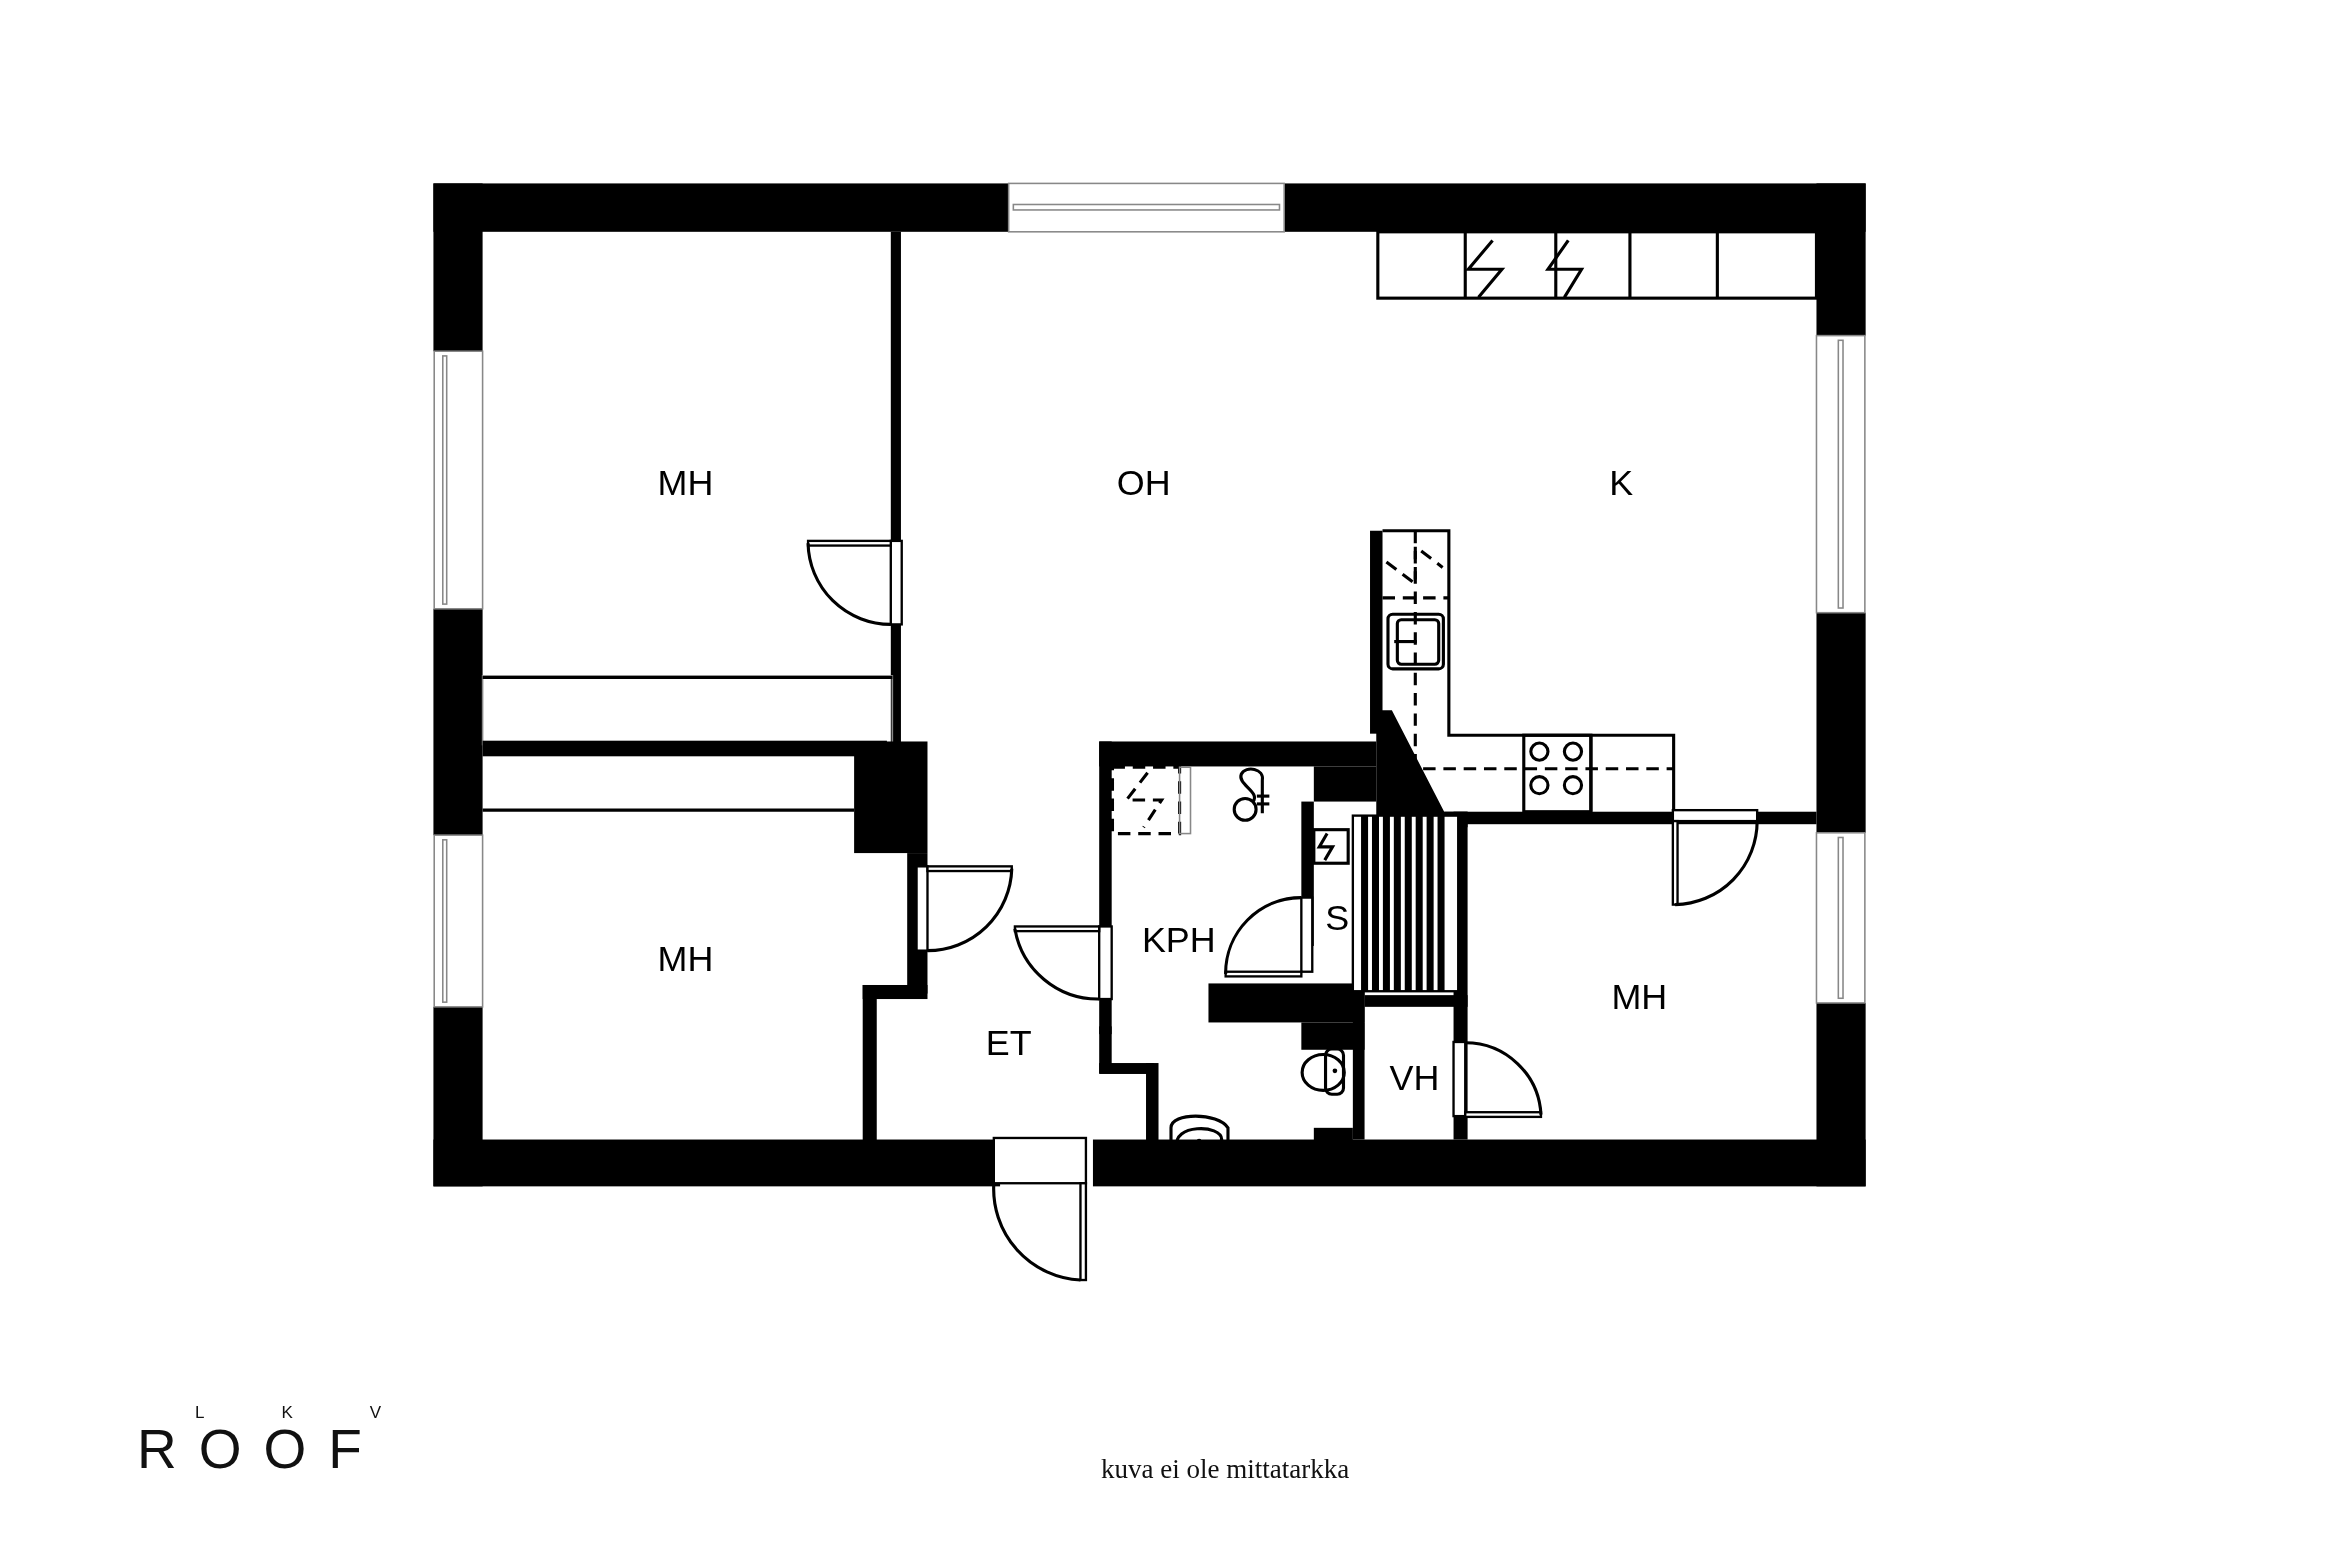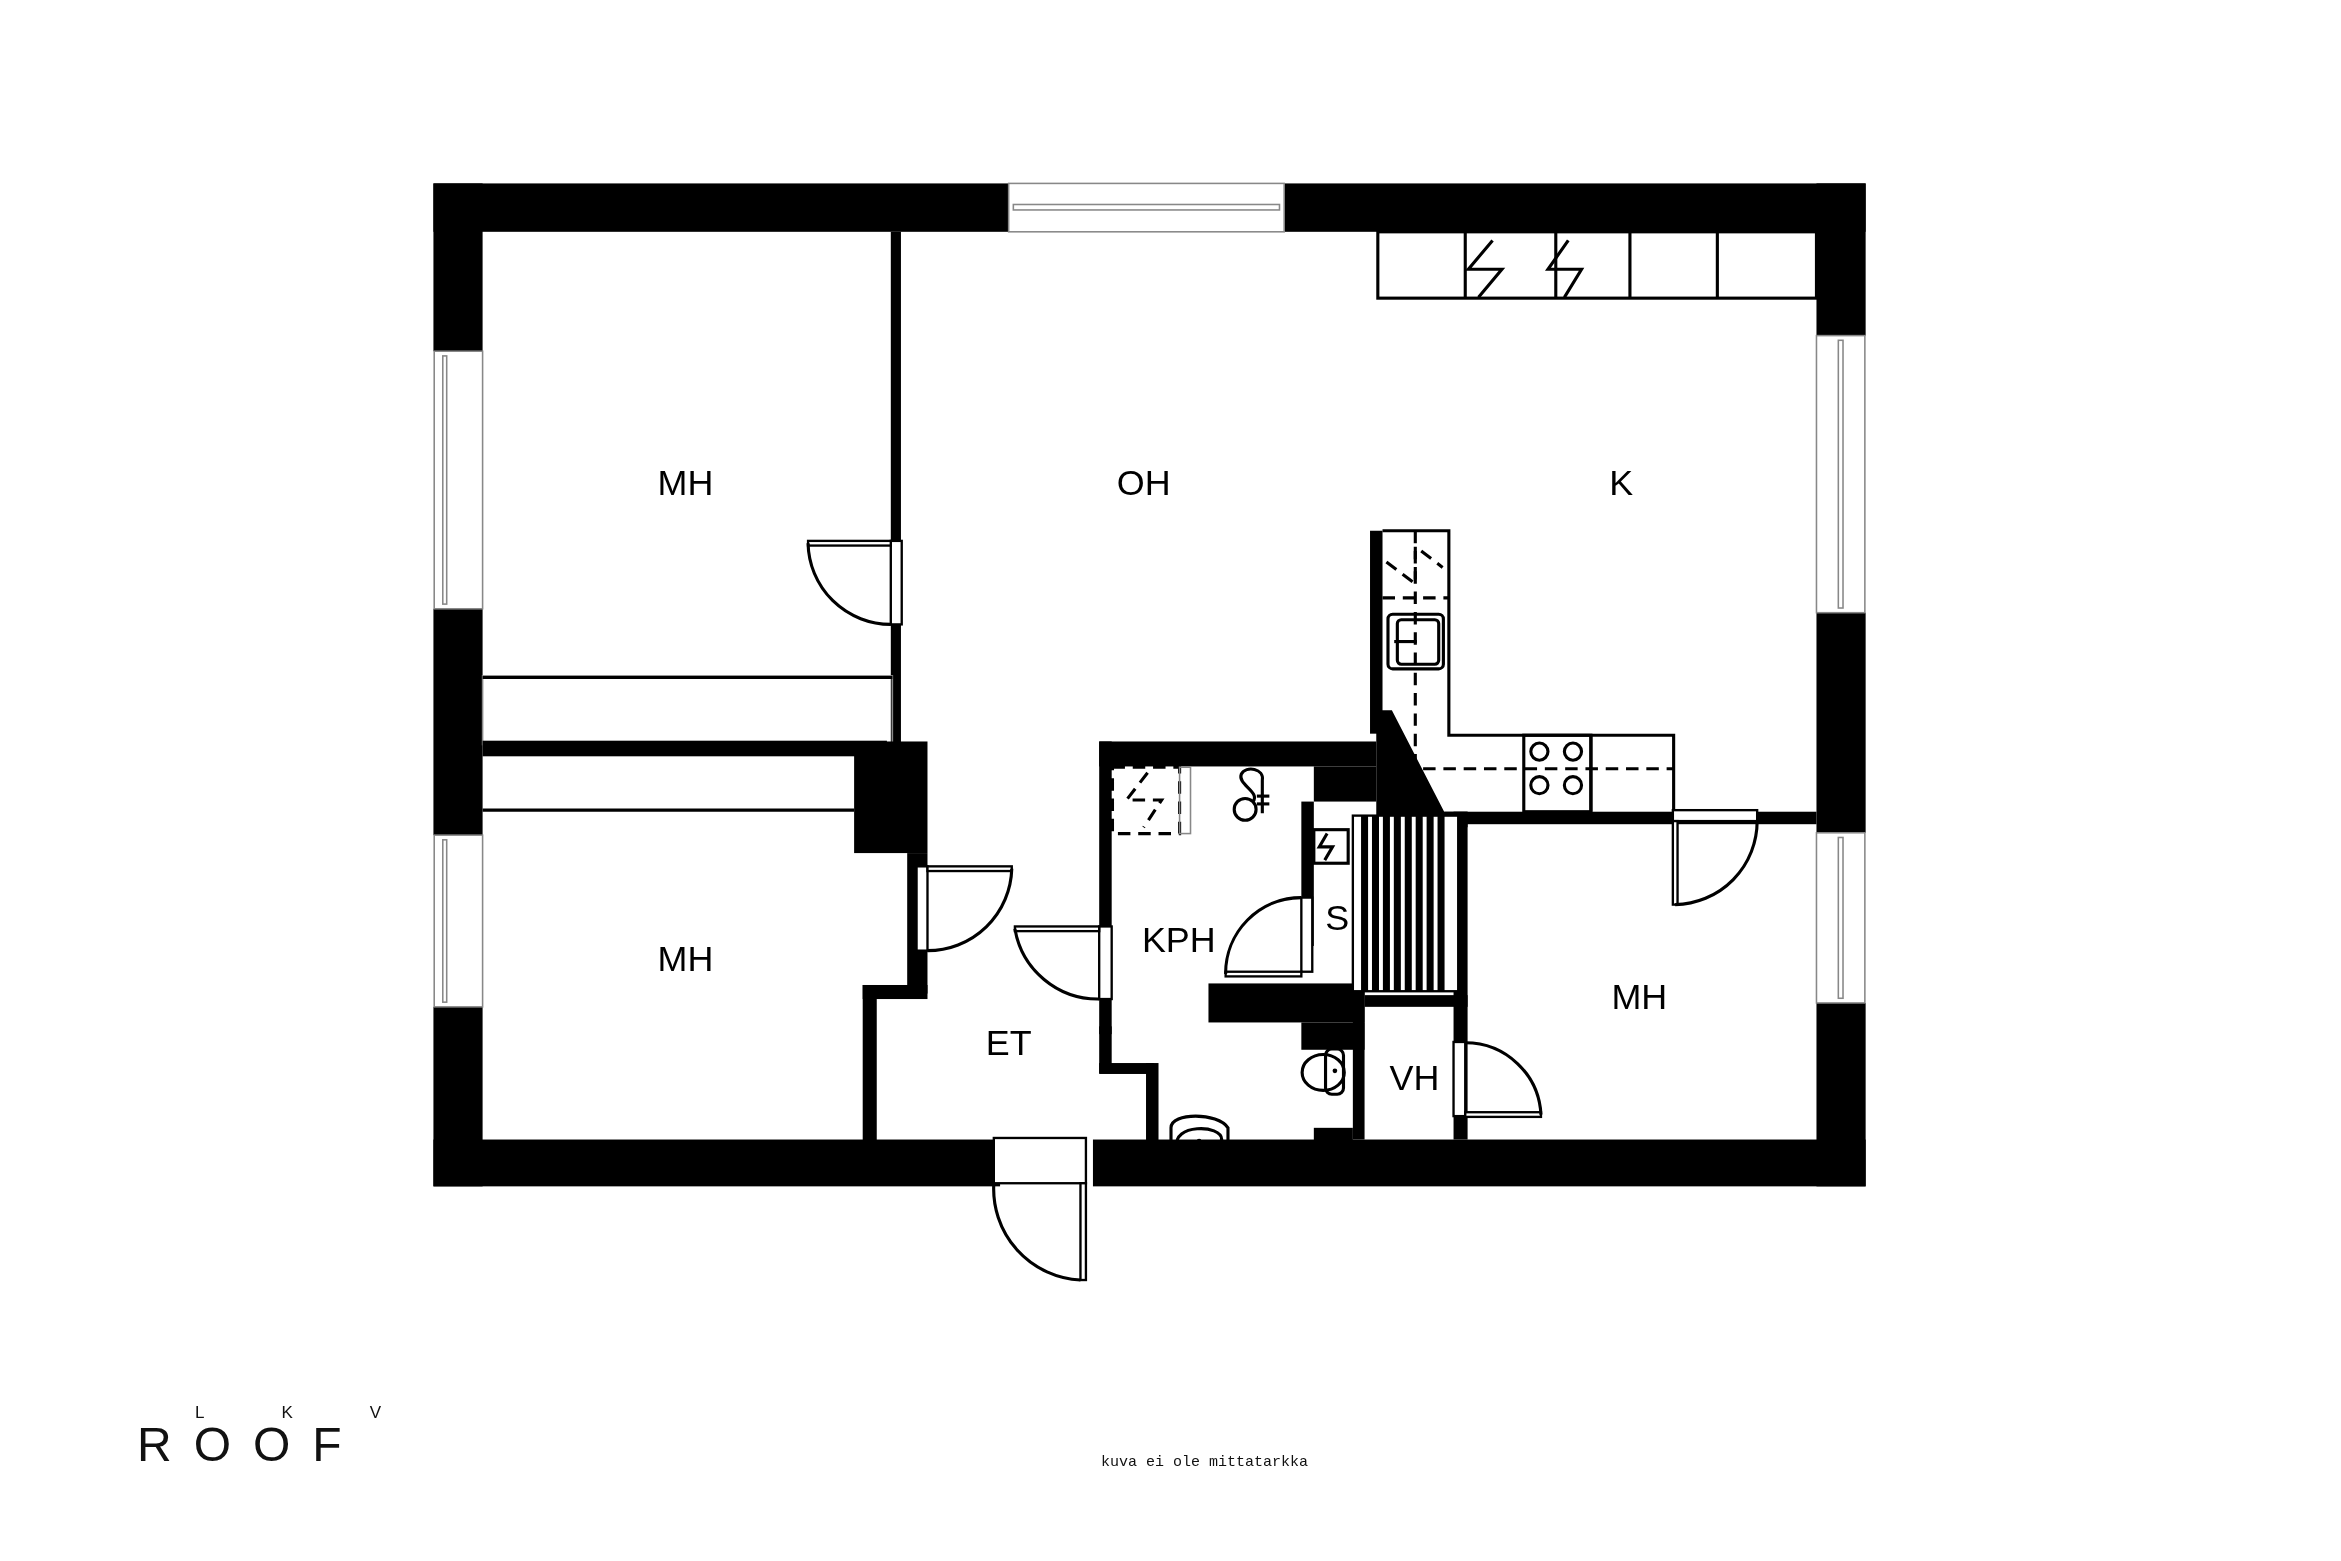--- a/index.html
+++ b/index.html
@@ -6,23 +6,23 @@
   body{width:2342px;height:1561px;position:relative;overflow:hidden;font-family:"Liberation Sans",sans-serif;}
   #plan{position:absolute;left:0;top:0;width:2342px;height:1561px;}
   .room-label{font-family:"Liberation Sans",sans-serif;font-size:46px;fill:#000;text-anchor:middle;dominant-baseline:middle;}
   .wall{fill:#000;}
   .thin{fill:none;stroke:#000;stroke-width:4;}
   .hair{fill:none;stroke:#888;stroke-width:2;}
   .dash{fill:none;stroke:#000;stroke-width:4;stroke-dasharray:16 10;}
   .win{fill:#fff;stroke:#888;stroke-width:2;}
   .door-leaf{fill:#fff;stroke:#000;stroke-width:3;}
   .swing{fill:none;stroke:#000;stroke-width:4;}
-  .logo-main{position:absolute;left:137px;top:1417px;font-family:"Liberation Sans",sans-serif;font-size:48px;letter-spacing:22px;color:#111;font-weight:400;}
+  .logo-main{position:absolute;left:137px;top:1417px;font-family:"Liberation Sans",sans-serif;font-size:55px;letter-spacing:22px;color:#111;font-weight:400;}
   .logo-sub{position:absolute;left:195px;top:1403px;font-family:"Liberation Sans",sans-serif;font-size:17px;letter-spacing:77px;color:#111;}
-  .disclaimer{position:absolute;left:1101px;top:1454px;font-family:Liberation Mono, monospace;font-size:15px;color:#111;}
+  .disclaimer{position:absolute;left:1101px;top:1454px;font-family:Liberation Serif, serif;font-size:27px;color:#111;}
 </style>
 </head>
 <body>
 
 <svg id="plan" viewBox="0 0 3000 2000" xmlns="http://www.w3.org/2000/svg">
 
   <g>
 
     <rect class="wall" x="555" y="235" width="737" height="62"></rect>
     <rect class="wall" x="1645" y="235" width="745" height="62"></rect>

